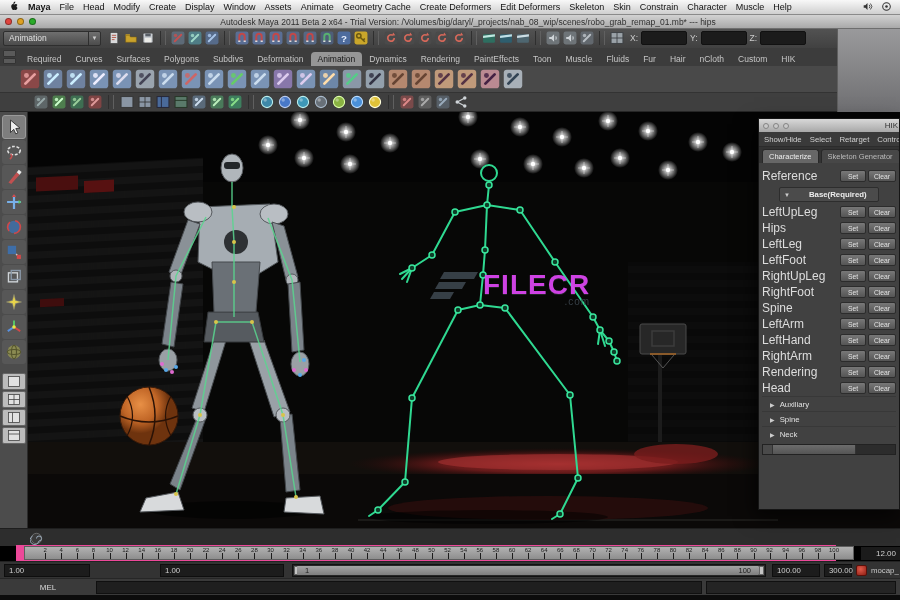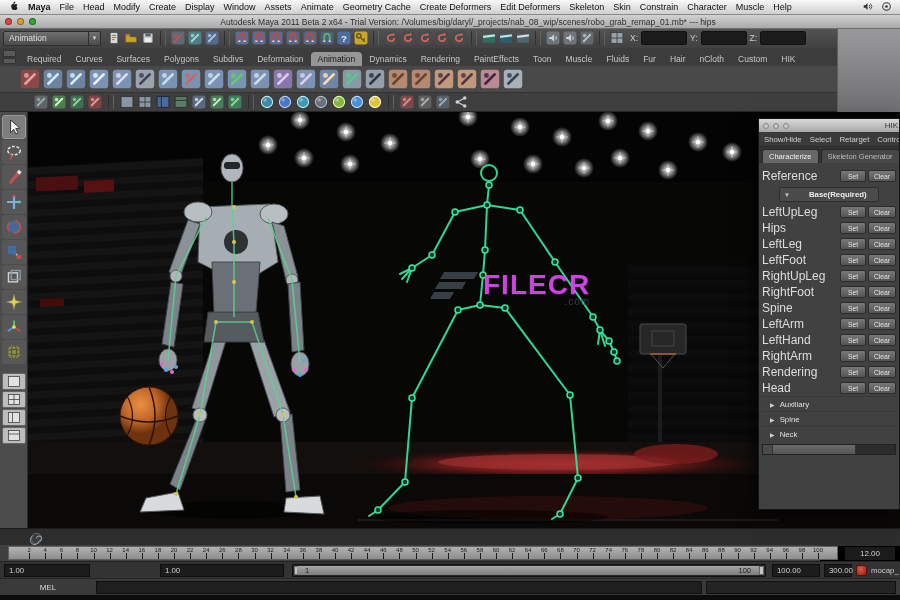--- a/index.html
+++ b/index.html
@@ -58,21 +58,21 @@
 .slot-label{flex:1;text-align:left;font-size:12px;color:#ddd;white-space:nowrap;overflow:hidden}
 .pbtn{width:26px;height:12px;margin-left:2px;background:linear-gradient(#787878,#555);border:1px solid #2c2c2c;border-radius:2px;color:#e2e2e2;font-size:6.8px;font-family:inherit;padding:0;line-height:9px;flex:none}
 .pbtn.clear{width:28px}
 #basehdr{margin:3px 20px 2px;background:#4b4b4b;border:1px solid #2d2d2d;border-radius:2px;font-size:7.8px;font-weight:bold;color:#eee;padding:2px 4px;display:flex;gap:19px;align-items:center}
 .secrow{height:14px;display:flex;align-items:center;gap:5px;font-size:7.8px;color:#e0e0e0;padding-left:8px;border-top:1px solid #383838;margin:0 3px}
 .arrow-glyph{font-size:6px;color:#ccc}
 #hscroll{margin:3px 3px 0;height:9px;background:#2c2c2c;border:1px solid #222;display:flex;align-items:stretch}
 #harrow{width:9px;background:#4a4a4a;border-right:1px solid #333}
 #hthumb{width:62%;background:linear-gradient(#6c6c6c,#555);border-right:1px solid #333}
 
-#timeslider{position:absolute;left:0;top:545px;width:820px;height:16px;background:#404040;z-index:3}
+#timeslider{position:absolute;left:16px;top:545px;width:820px;height:16px;background:#ec4899;z-index:3}
 #ruler{position:absolute;left:8px;top:1px;width:830px;height:14px;background:linear-gradient(#b2b2b2,#8e8e8e);border:1px solid #5e5e5e;box-sizing:border-box;overflow:hidden}
 .ticklab{position:absolute;top:0;font-size:6px;color:#222;transform:translateX(-50%)}
 .tickline{position:absolute;bottom:0;width:1px;height:6px;background:#1c1c1c}
 #curtime{position:absolute;left:844px;top:1px;width:50px;height:13px;background:#1b1b1b;border:1px solid #000;color:#d0d0d0;font-size:8px;display:flex;align-items:center;justify-content:center}
 
 #rangerow{position:absolute;left:0;top:561px;width:900px;height:17px;background:#333;z-index:3;border-top:1px solid #222}
 .rfield{position:absolute;top:2px;height:13px;background:#1c1c1c;border:1px solid #0e0e0e;color:#cfcfcf;font-size:7.8px;display:flex;align-items:center;padding-left:4px;box-sizing:border-box}
 #rangetrack{position:absolute;left:292px;top:2px;width:474px;height:13px;background:#262626;border:1px solid #111;box-sizing:border-box}
 #rangebar{position:absolute;left:4px;top:1px;width:462px;height:9px;background:linear-gradient(#a4a4a4,#7e7e7e);border-radius:1px;display:flex;align-items:center;justify-content:space-between;font-size:7.5px;color:#1e1e1e;padding:0 8px;box-sizing:border-box}
 .rhandle{position:absolute;top:1px;width:5px;height:9px;background:#c4c4c4;border:1px solid #666;box-sizing:border-box}

